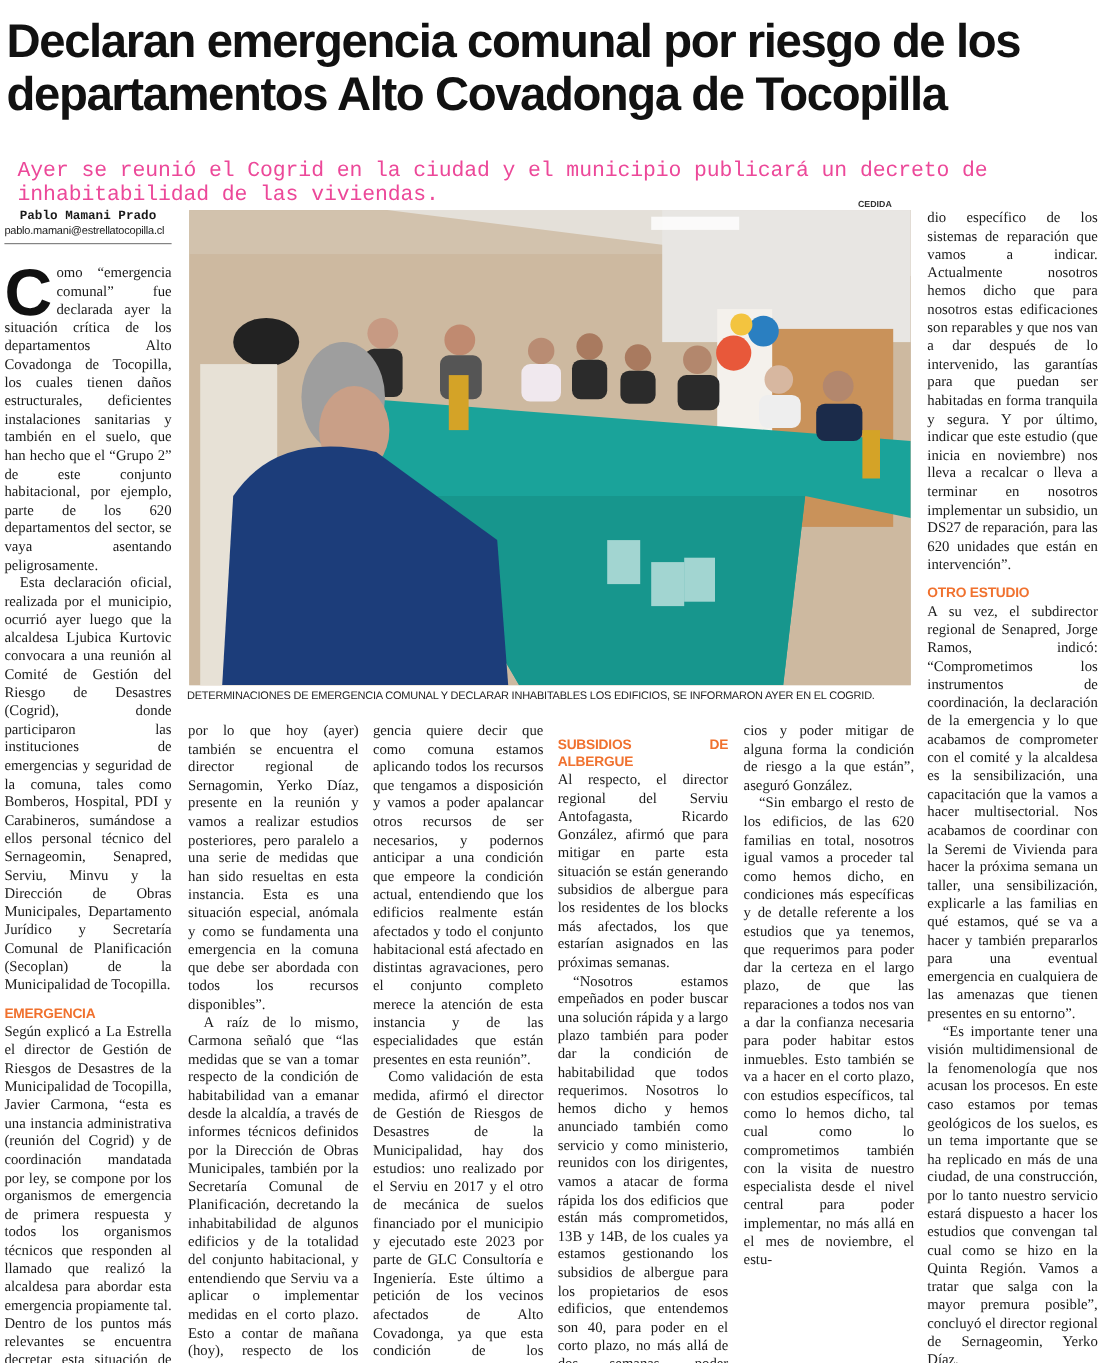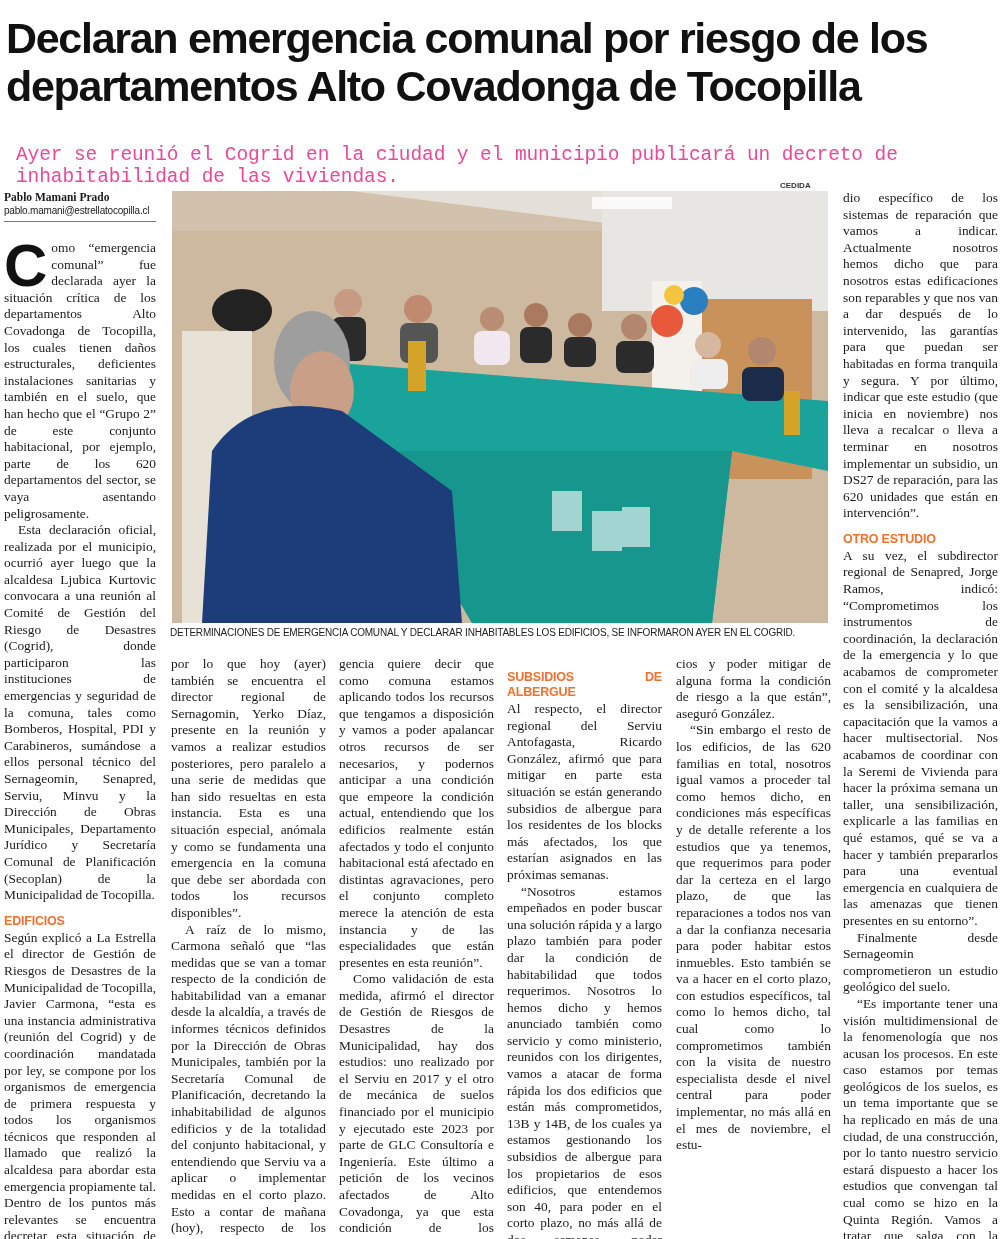--- a/index.html
+++ b/index.html
@@ -10,21 +10,21 @@
     position: absolute; left: 6px; top: 14px; width: 990px;
     font-family: "Liberation Sans", sans-serif; font-weight: bold;
     font-size: 43px; line-height: 48px; letter-spacing: -1.3px; color: #111;
   }
   .subhead {
     position: absolute; left: 16px; top: 144px; width: 990px;
     font-family: Liberation Mono, monospace; font-size: 19.5px; line-height: 22px; color: #ec4899;
     letter-spacing: -0.1px;
   }
   .byline { position: absolute; left: 4px; top: 190px; width: 152px; }
-  .byline .name { font-family: Liberation Serif, serif; font-weight: bold; font-size: 11.5px; line-height: 14px; }
+  .byline .name { font-family: Liberation Mono, monospace; font-weight: bold; font-size: 11.5px; line-height: 14px; text-align: center; }
   .byline .email { font-family: "Liberation Sans", sans-serif; font-size: 10px; line-height: 13px; letter-spacing: -0.2px; }
   .byline-rule { position: absolute; left: 4px; top: 221px; width: 152px; height: 1px; background: #777; }
 
   .col {
     position: absolute; font-family: "Liberation Serif", serif;
     font-size: 13.4px; line-height: 16.6px; text-align: justify; hyphens: manual;
     color: #1a1a1a;
   }
   .col p { text-indent: 14px; }
   .col p.noindent { text-indent: 0; }
@@ -59,21 +59,21 @@
 
 <div class="byline">
   <div class="name">Pablo Mamani Prado</div>
   <div class="email">pablo.mamani@estrellatocopilla.cl</div>
 </div>
 <div class="byline-rule"></div>
 
 <div class="col" style="left:4px; top:240px; width:152px;">
   <p class="noindent"><span class="dropcap">C</span><span>omo “emergencia co­munal” fue declarada ayer la situación crítica de los departamentos Alto Covadonga de Tocopilla, los cuales tienen daños estructurales, deficientes instalaciones sanitarias y también en el suelo, que han hecho que el “Grupo 2” de este conjunto habitacional, por ejemplo, parte de los 620 departamentos del sector, se vaya asentando peligrosamente.</span></p>
   <p>Esta declaración oficial, realizada por el municipio, ocurrió ayer luego que la alcaldesa Ljubica Kurtovic convocara a una reunión al Comité de Gestión del Riesgo de Desastres (Cogrid), donde participaron las instituciones de emergencias y seguridad de la comuna, tales como Bomberos, Hospital, PDI y Carabineros, sumándose a ellos personal técnico del Sernageomin, Senapred, Serviu, Minvu y la Dirección de Obras Municipales, Departamento Jurídico y Secretaría Comunal de Planificación (Secoplan) de la Municipalidad de Tocopilla.</p>
-  <div class="sec">EDIFICIOS</div>
+  <div class="sec">EMERGENCIA</div>
   <p class="noindent">Según explicó a La Estrella el director de Gestión de Riesgos de Desastres de la Municipalidad de Tocopilla, Javier Carmona, “esta es una instancia administrativa (reunión del Cogrid) y de coordinación mandatada por ley, se compone por los organismos de emergencia de primera respuesta y todos los organismos técnicos que responden al llamado que realizó la alcaldesa para abordar esta emergencia propiamente tal. Dentro de los puntos más relevantes se encuentra decretar esta situación de Alto Covadonga en calidad de emergencia comunal, lo que vamos a revisar en coordinación con Senapred, quien - a su vez- ha solicitado el apoyo técnico de Sernageomin,</p>
 </div>
 
 <div class="photo-credit">CEDIDA</div>
 <div class="photo">
   <svg width="656" height="432" viewBox="0 0 656 432">
     <rect x="0" y="0" width="656" height="432" fill="#cdb9a0"></rect>
     <polygon points="180,0 656,0 656,60 180,0" fill="#e9e7e4"></polygon>
     <rect x="0" y="0" width="656" height="40" fill="#ddd3c6" opacity="0.35"></rect>
     <rect x="430" y="0" width="226" height="120" fill="#e8e6e3"></rect>
@@ -138,15 +138,14 @@
 
 <div class="col" style="left:676px; top:656px; width:155px;">
   <p class="noindent">cios y poder mitigar de alguna forma la condición de riesgo a la que están”, aseguró González.</p>
   <p>“Sin embargo el resto de los edificios, de las 620 familias en total, nosotros igual vamos a proceder tal como hemos dicho, en condiciones más específicas y de detalle referente a los estudios que ya tenemos, que requerimos para poder dar la certeza en el largo plazo, de que las reparaciones a todos nos van a dar la confianza necesaria para poder habitar estos inmuebles. Esto también se va a hacer en el corto plazo, con estudios específicos, tal como lo hemos dicho, tal cual como lo comprometimos también con la visita de nuestro especialista desde el nivel central para poder implementar, no más allá en el mes de noviembre, el estu-</p>
 </div>
 
 <div class="col" style="left:843px; top:190px; width:155px;">
   <p class="noindent">dio específico de los sistemas de reparación que vamos a indicar. Actualmente nosotros hemos dicho que para nosotros estas edificaciones son reparables y que nos van a dar después de lo intervenido, las garantías para que puedan ser habitadas en forma tranquila y segura.  Y por último, indicar que este estudio (que inicia en noviembre) nos lleva a recalcar o lleva a terminar en nosotros implementar un subsidio, un DS27 de reparación, para las 620 unidades que están en intervención”.</p>
   <div class="sec">OTRO ESTUDIO</div>
   <p class="noindent">A su vez, el subdirector regional de Senapred, Jorge Ramos, indicó: “Comprometimos los instrumentos de coordinación, la declaración de la emergencia y lo que acabamos de comprometer con el comité y la alcaldesa es la sensibilización, una capacitación que la vamos a hacer multisectorial. Nos acabamos de coordinar con la Seremi de Vivienda para hacer la próxima semana un taller, una sensibilización, explicarle a las familias en qué estamos, qué se va a hacer y también prepararlos para una eventual emergencia en cualquiera de las amenazas que tienen presentes en su entorno”.</p>
-  <p>Finalmente desde Sernageomin comprometieron un estudio geológico del suelo.</p>
   <p><span>“Es importante tener una visión multidimensional de la fenomenología que nos acusan los procesos. En este caso estamos por temas geológicos de los suelos, es un tema importante que se ha replicado en más de una ciudad, de una construcción, por lo tanto nuestro servicio estará dispuesto a hacer los estudios que convengan tal cual como se hizo en la Quinta Región. Vamos a tratar que salga con la mayor premura posible”, concluyó el director regional de Sernageomin, Yerko Díaz.</span></p>
 </div>
 
 </body></html>

